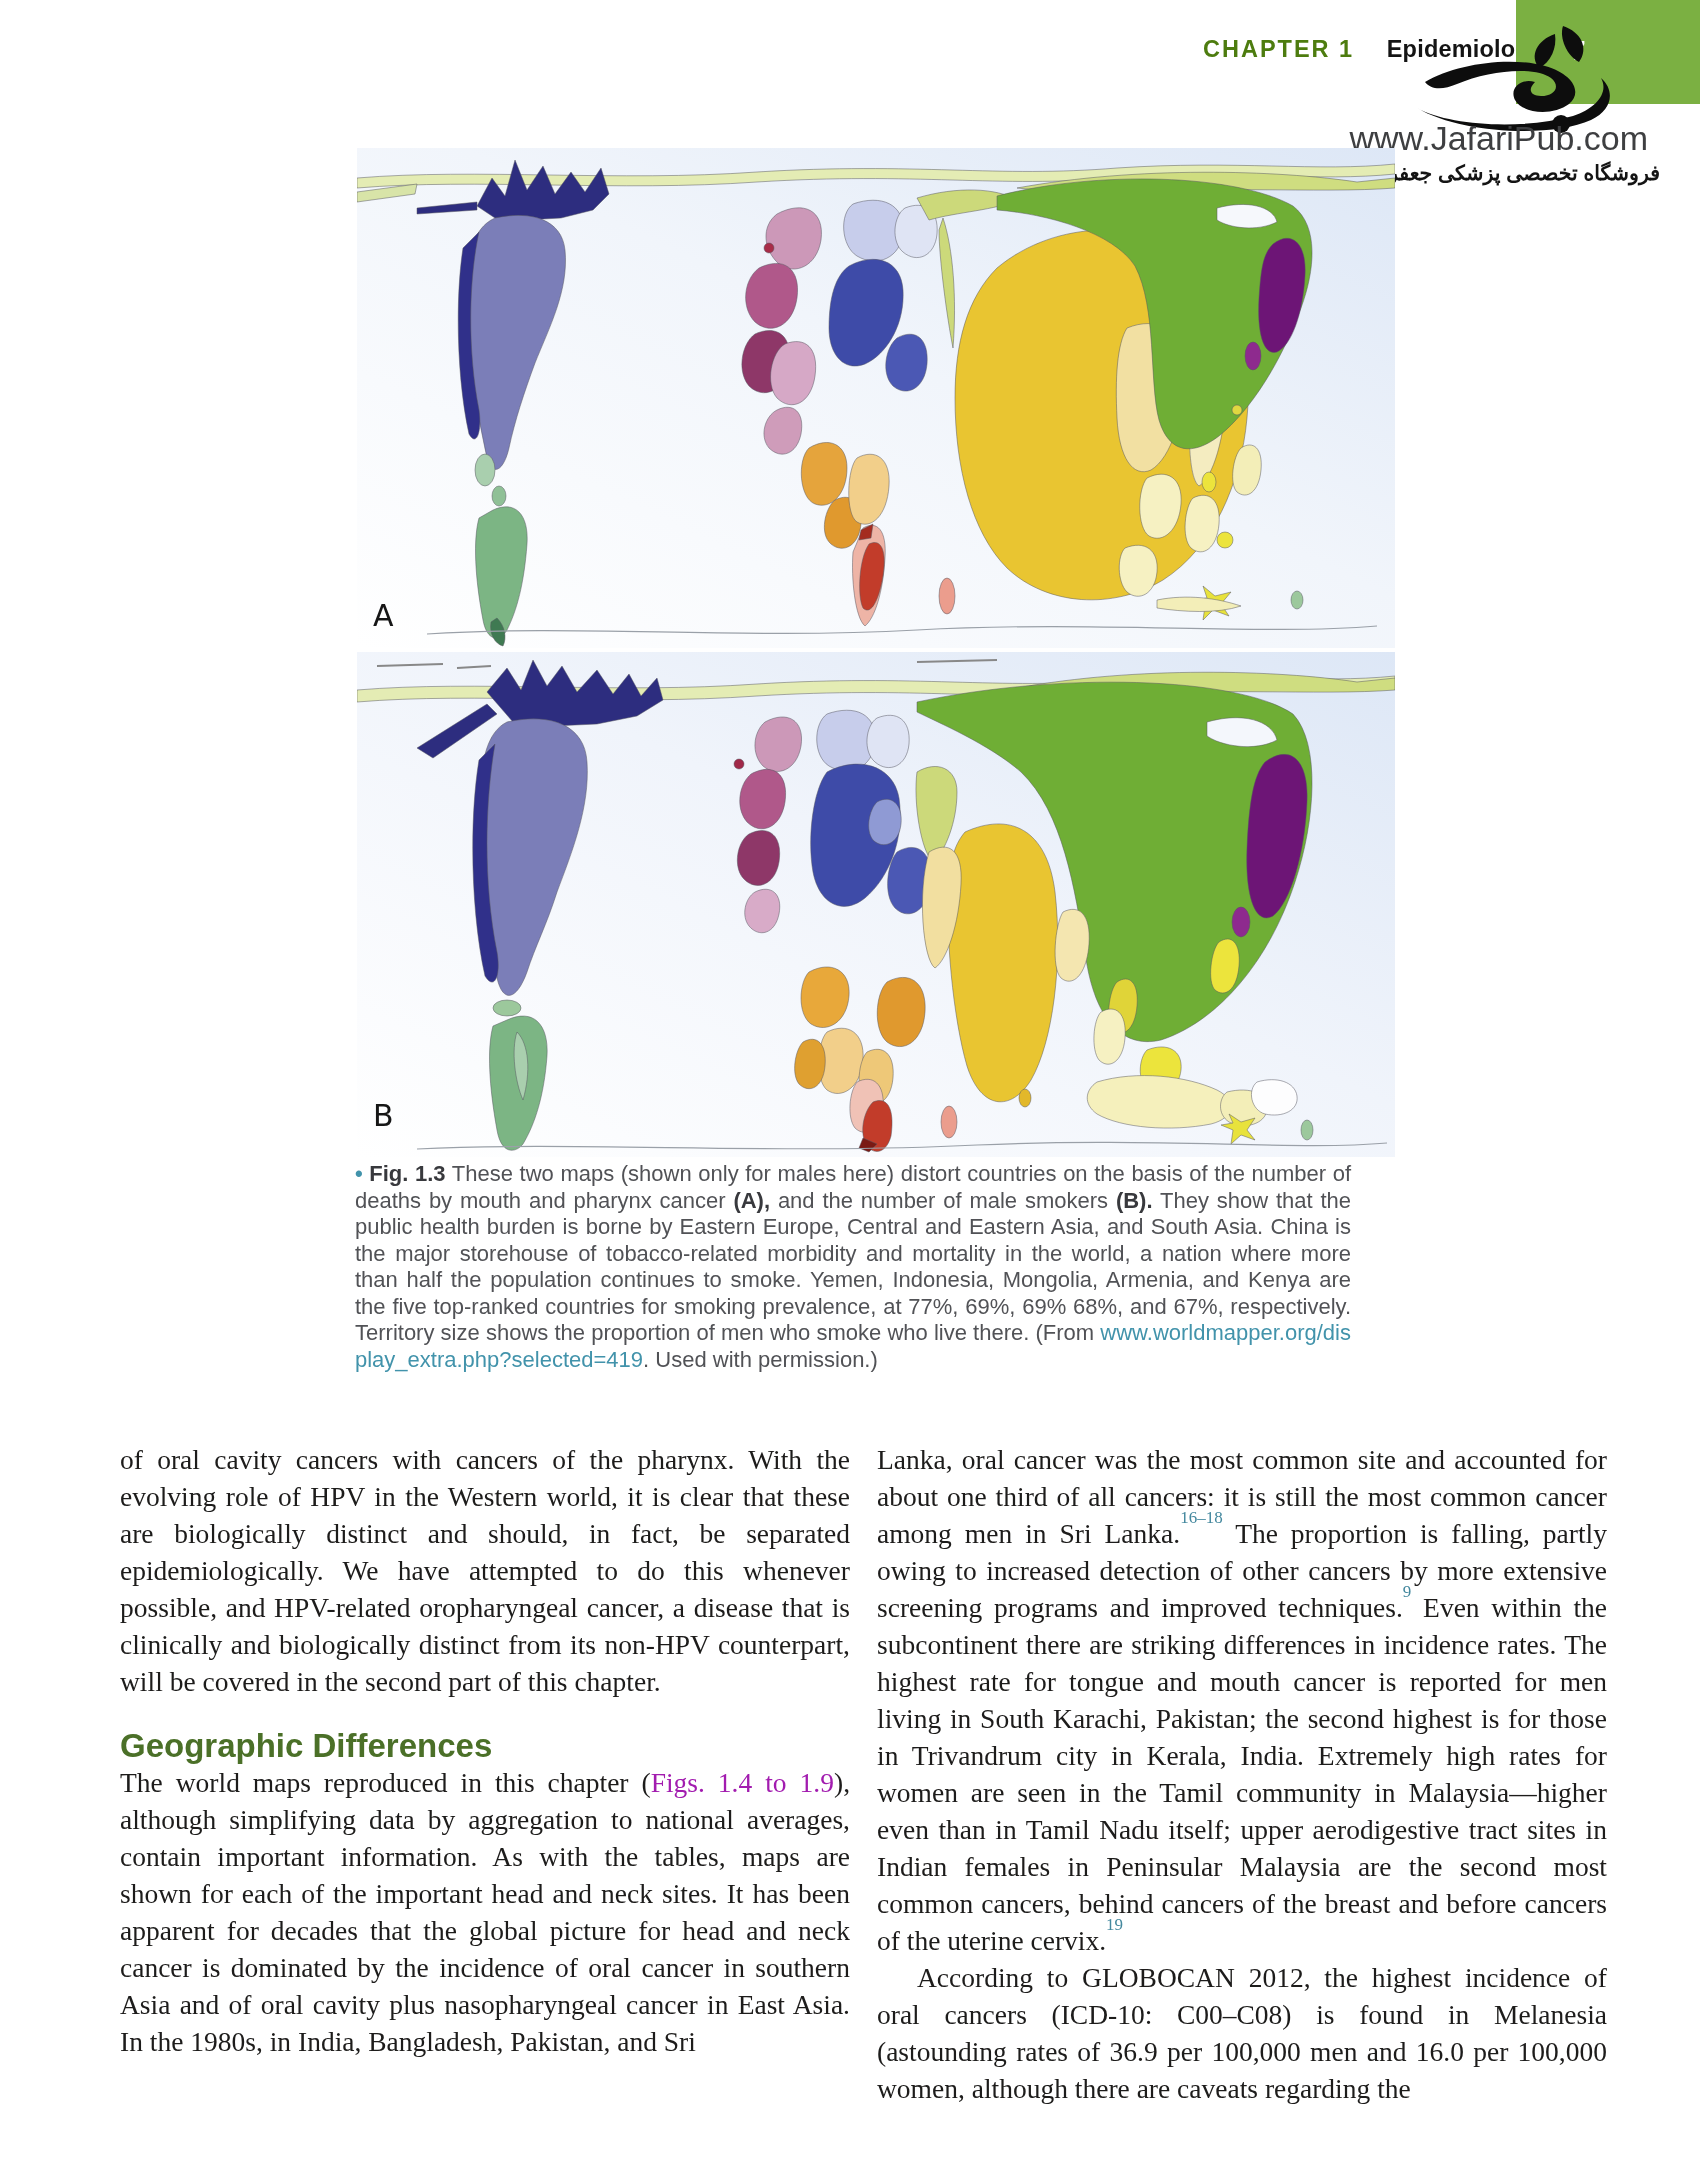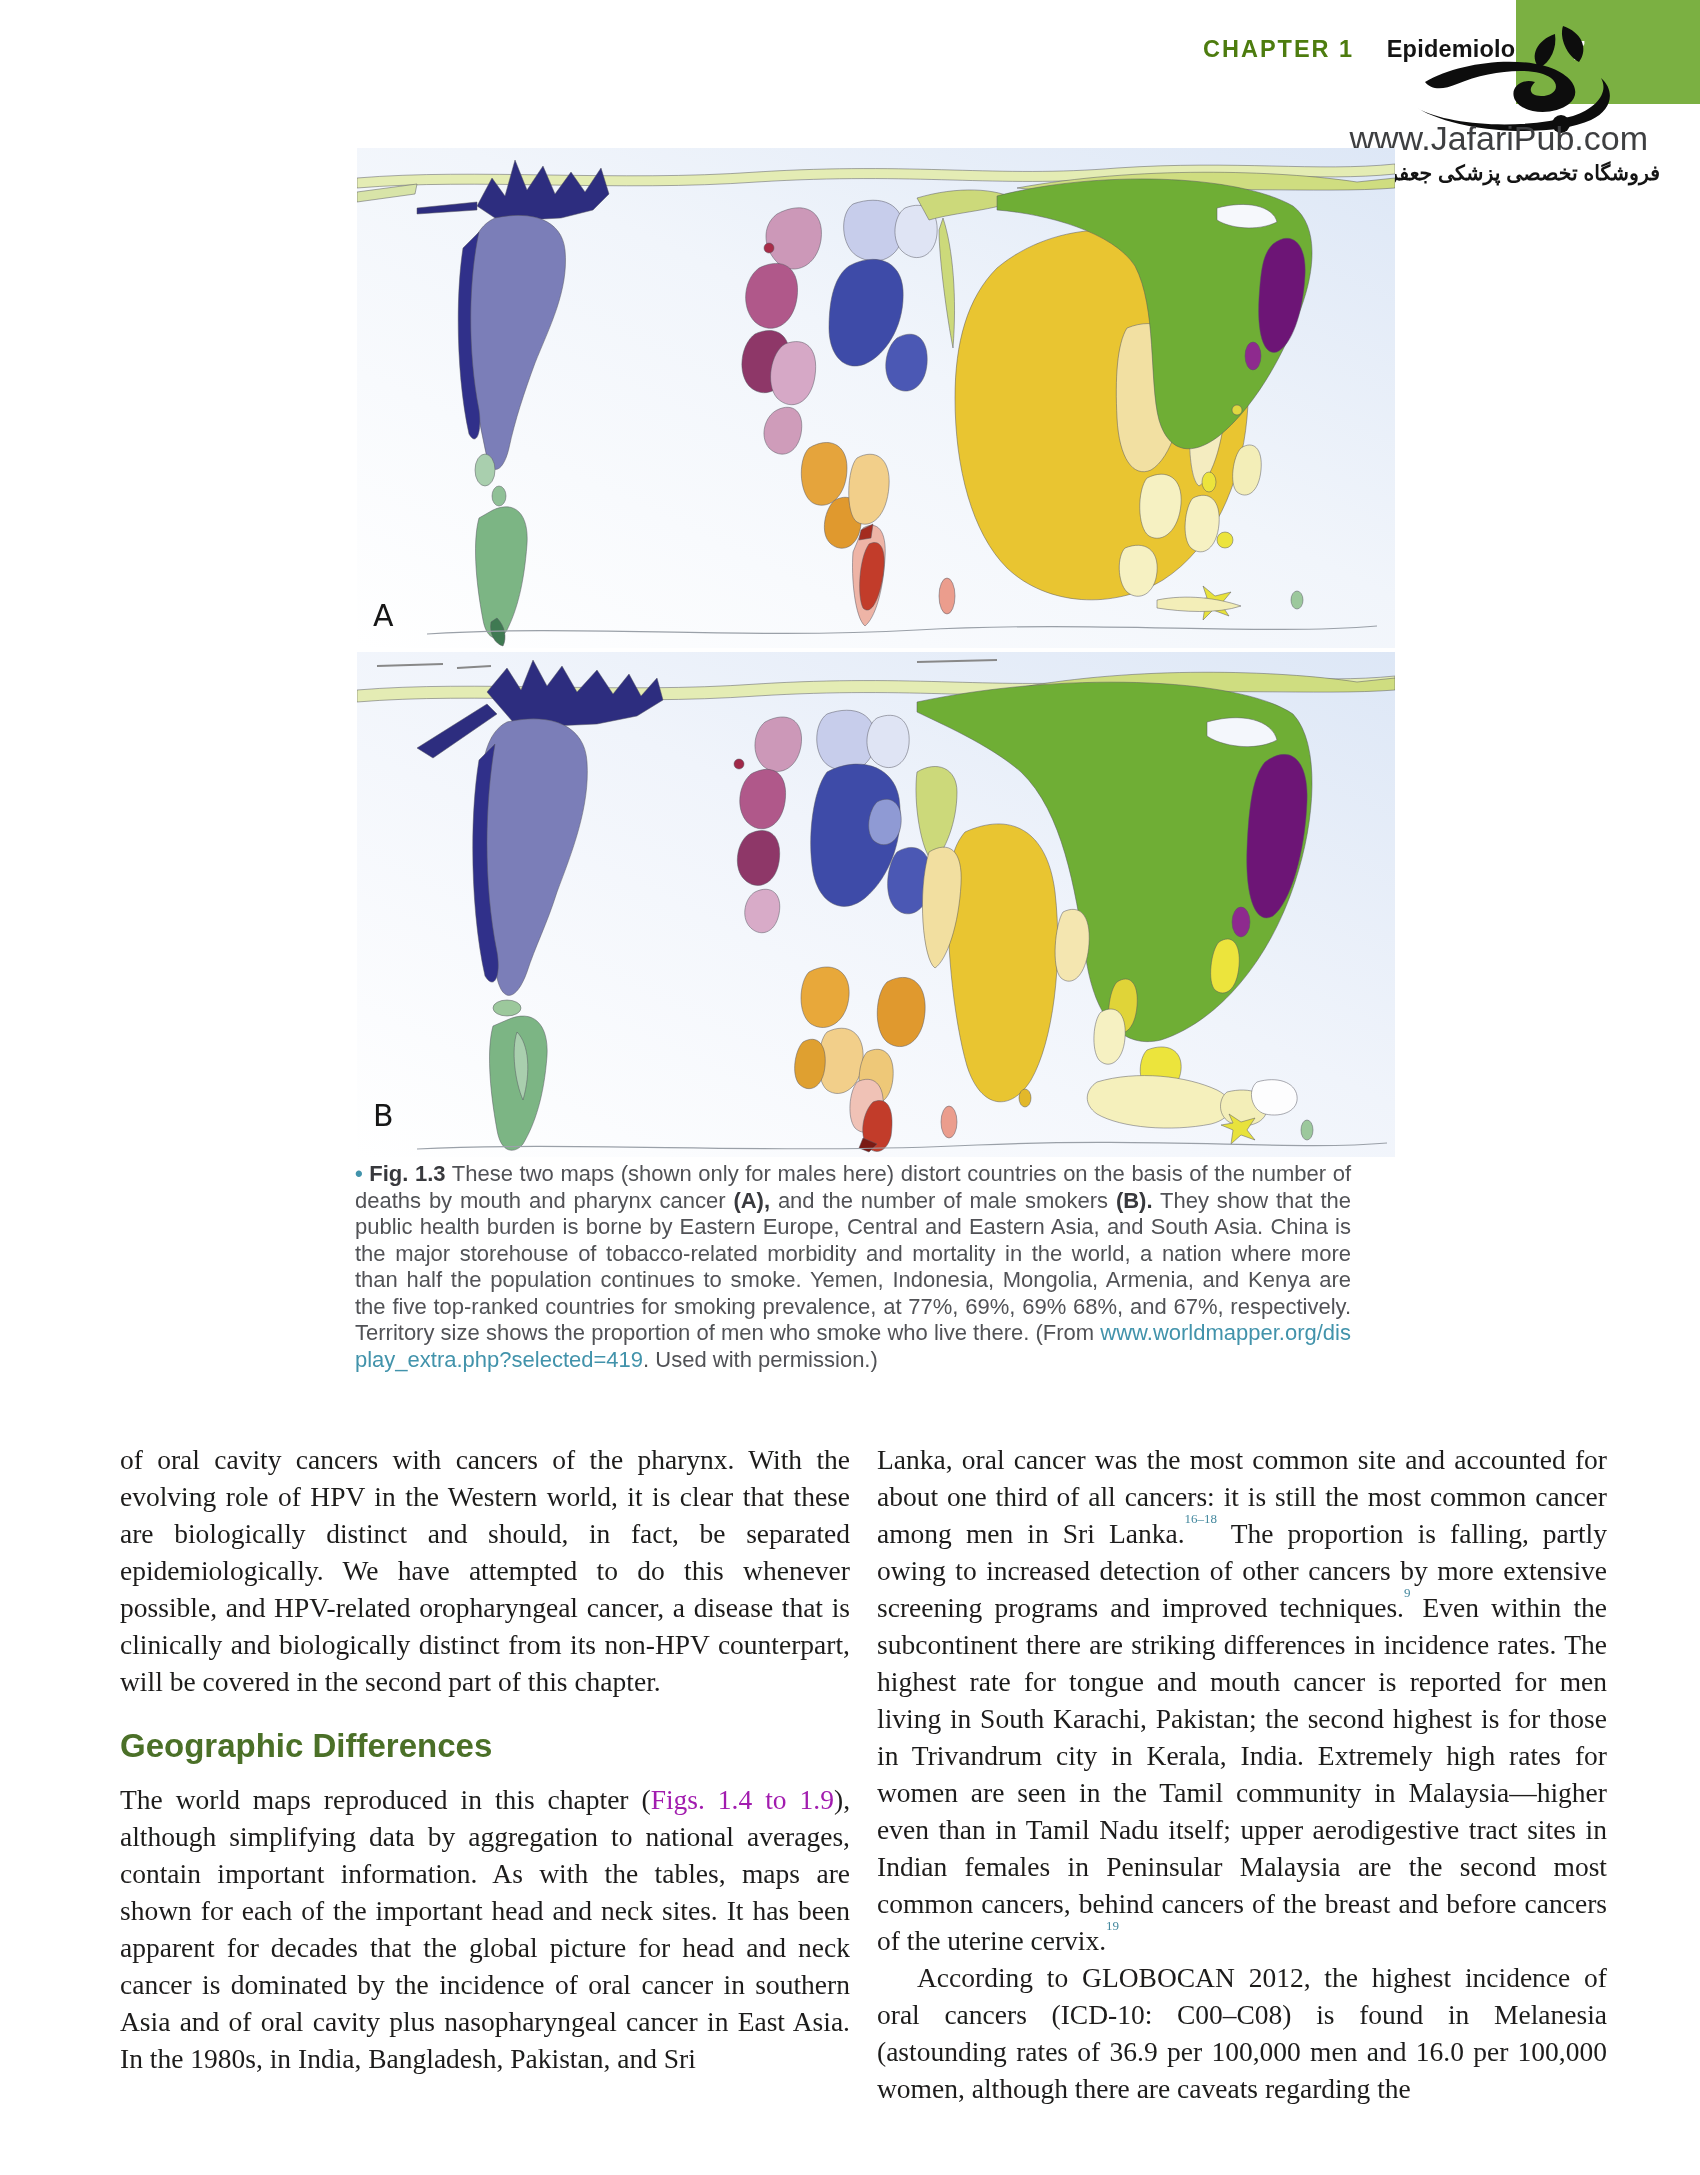--- a/index.html
+++ b/index.html
@@ -33,24 +33,24 @@
              font-size:22px; line-height:26.5px; color:#515256; text-align:justify; }
   .caption .bullet { color:#4293ab; font-weight:700; }
   .caption .cap-bold { font-weight:700; color:#38393d; }
   .caption .cap-link { color:#4293ab; word-break:break-all; text-decoration:none; cursor:pointer; }
   
   .col { position:absolute; top:1441px; width:730px; font-family:"Liberation Serif", serif;
          font-size:27.5px; line-height:37px; color:#1d1c1b; text-align:justify; }
   .col-left  { left:120px; }
   .col-right { left:877px; }
   .section-heading { font-family:"Liberation Sans", sans-serif; font-size:33px; font-weight:700;
-                     color:#4b7028; margin-top:27px; margin-bottom:17px; text-align:left; }
+                     color:#4b7028; margin-top:27px; text-align:left; }
   .indent { text-indent:40px; }
   .body-link { color:#a21caf; cursor:pointer; text-decoration:none; }
-  sup.ref { font-size:13px; line-height:0; position:relative; top:-10px; color:#44889e; }
+  sup.ref { font-size:17px; line-height:0; position:relative; top:-10px; color:#44889e; }
 </style>
 </head>
 <body>
 
 <div id="page">
 
   <div class="header-line">
     <span class="header-chapter">CHAPTER 1</span>
     <span class="header-title">Epidemiology</span>
   </div>

